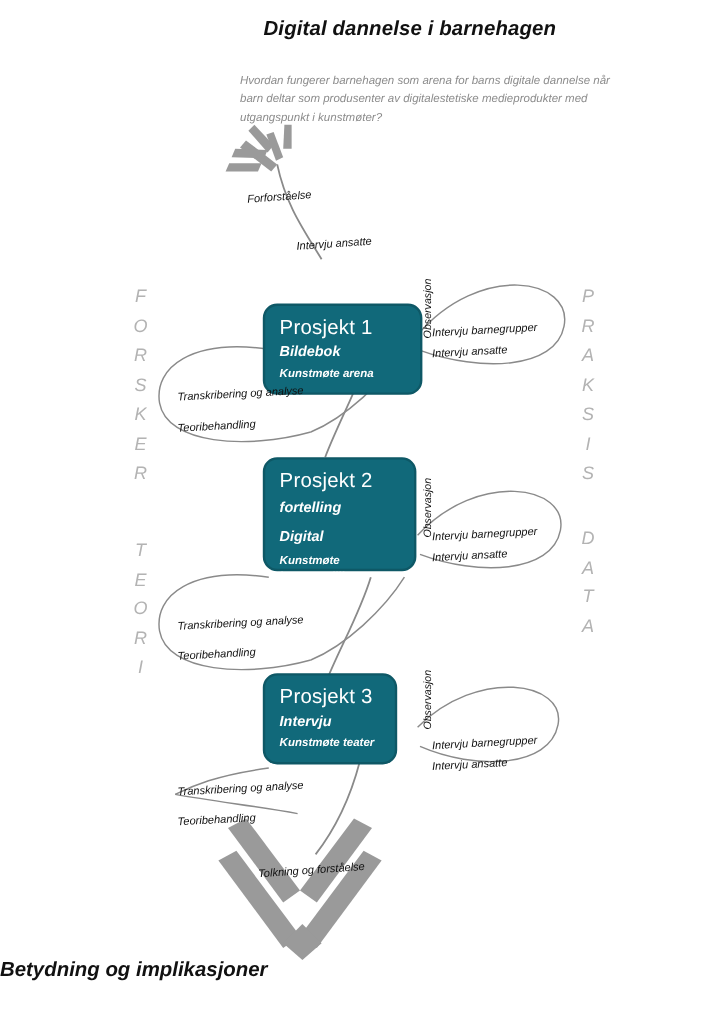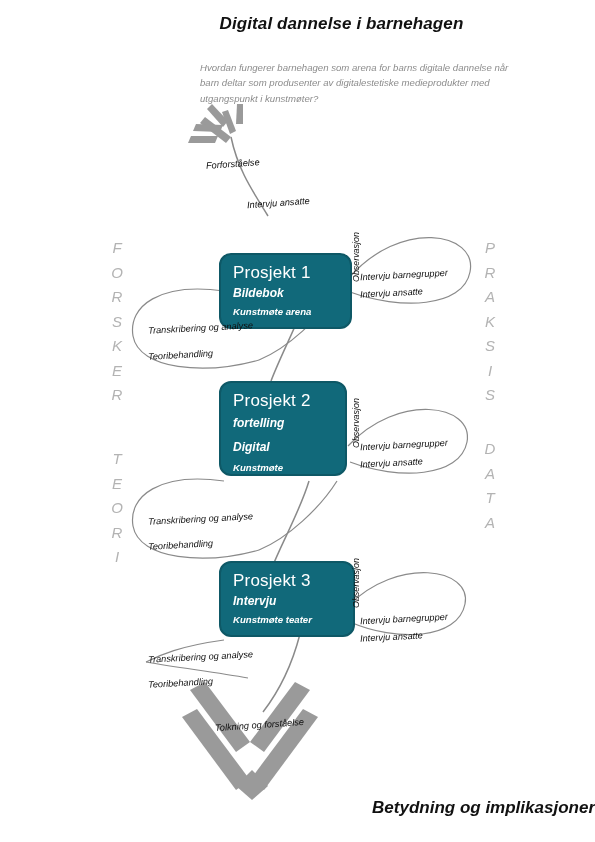--- a/index.html
+++ b/index.html
@@ -20,21 +20,21 @@
     color:#111111;letter-spacing:.1px;padding-left:44px;
   }
   .subtitle{
     position:absolute;left:152px;top:60px;width:320px;
     font-size:9.6px;font-style:italic;line-height:15.4px;
     color:#8c8c8c;
     margin-left:48px;
   }
   .footer-title{
     position:absolute;left:0;top:798px;width:595px;
-    text-align:right;
+    text-align:left;
     font-size:17px;font-style:italic;font-weight:bold;
     color:#111111;
   }
 
   
   svg#lines{position:absolute;left:0;top:0;width:595px;height:842px;}
 
   
   .pbox{
     position:absolute;
@@ -156,21 +156,21 @@
     <div class="p-sub">Kunstmøte kunstutstilling</div>
   </div>
 
   <div class="lbl rot small" style="left:351px;top:448px;">Observasjon</div>
   <div class="lbl" style="left:360px;top:440px;transform:rotate(-3deg);">Intervju barnegrupper</div>
   <div class="lbl" style="left:360px;top:458px;transform:rotate(-3deg);">Intervju ansatte</div>
 
   <div class="lbl" style="left:148px;top:514px;transform:rotate(-3deg);">Transkribering og analyse</div>
   <div class="lbl" style="left:148px;top:540px;transform:rotate(-3deg);">Teoribehandling</div>
 
-  <div class="pbox" style="left:219px;top:561px;width:136px;height:76px;">
+  <div class="pbox" style="left:219px;top:561px;width:112px;height:76px;">
     <div class="p-num">Prosjekt 3</div>
     <div class="p-name">Intervju</div>
     <div class="p-sub">Kunstmøte teater</div>
   </div>
 
   <div class="lbl rot small" style="left:351px;top:608px;">Observasjon</div>
   <div class="lbl" style="left:360px;top:614px;transform:rotate(-3deg);">Intervju barnegrupper</div>
   <div class="lbl" style="left:360px;top:632px;transform:rotate(-3deg);">Intervju ansatte</div>
 
   <div class="lbl" style="left:148px;top:652px;transform:rotate(-3deg);">Transkribering og analyse</div>

